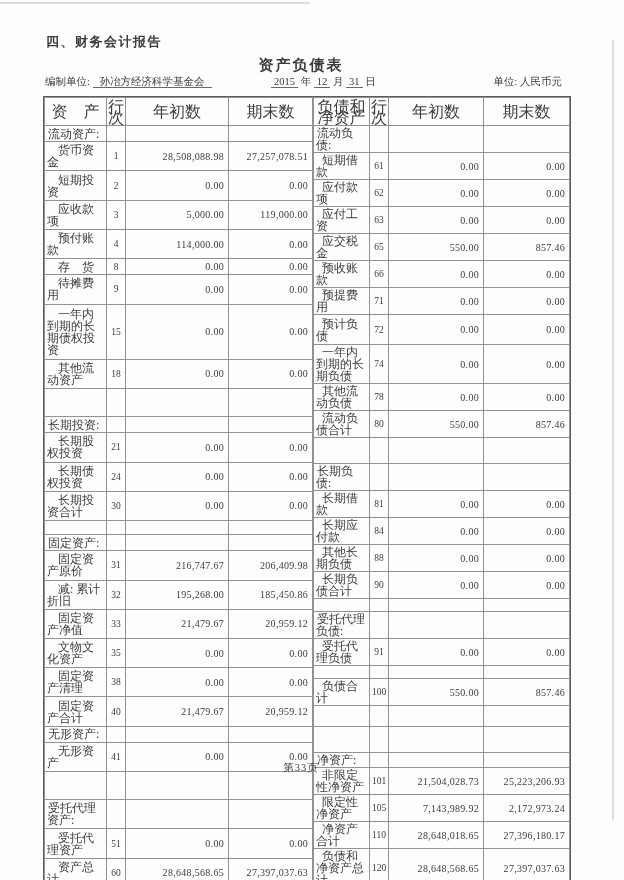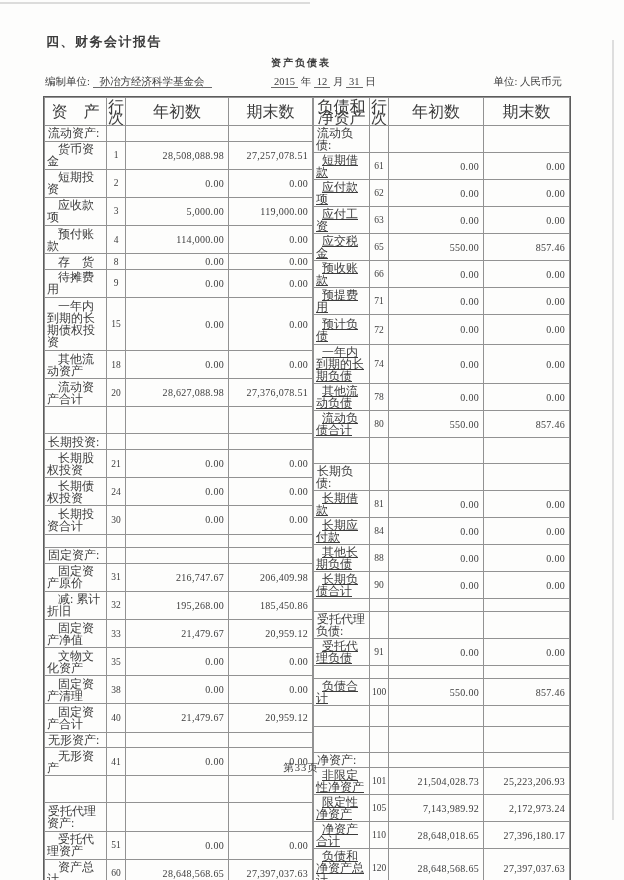--- a/index.html
+++ b/index.html
@@ -4,36 +4,36 @@
 <style>
   html,body{margin:0;padding:0;background:#e9e9e9;}
   .page{
     position:relative;width:624px;height:880px;background:#fdfdfc;
     font-family:"Liberation Serif","DejaVu Serif",serif;color:#3c3c3c;
     overflow:hidden;margin:0 auto;
   }
   .artifact-top{position:absolute;left:0;top:2px;width:310px;height:2px;background:#cdcdcd;opacity:.7;}
   .artifact-right{position:absolute;left:612px;top:40px;width:2px;height:780px;background:#dedede;}
   .heading{position:absolute;left:46px;top:33px;font-size:13px;font-weight:bold;letter-spacing:1.5px;}
-  .title{position:absolute;left:43px;top:56px;width:516px;text-align:center;font-size:10px;font-weight:bold;letter-spacing:2px;}
+  .title{position:absolute;left:43px;top:56px;width:516px;text-align:center;font-size:15px;font-weight:bold;letter-spacing:2px;}
   .meta{position:absolute;left:43px;top:75px;width:519px;height:16px;font-size:10.5px;white-space:nowrap;}
   .meta .left-group{position:absolute;left:2px;top:0;}
   .meta .date-group{position:absolute;left:228px;top:0;}
   .meta .unit-group{position:absolute;right:0;top:0;}
   .u{border-bottom:1px solid #6a6a6a;padding:0 7px;}
   .u.narrow{padding:0 3px;}
 
   .bs{position:absolute;left:43px;top:96px;display:flex;border:1px solid #5c5c5c;}
   .bs table{border-collapse:collapse;table-layout:fixed;}
   .bs th,.bs td{border:1px solid #929292;overflow:hidden;vertical-align:middle;}
   .bs thead tr{height:28px;}
   .bs th{font-weight:normal;font-size:16px;text-align:center;line-height:11px;padding:0 1px;}
   td.lbl{font-size:12px;line-height:12px;text-align:left;padding:1px 2px;word-break:break-all;}
   table.left-half td.lbl.item{text-indent:11px;}
-  table.right-half td.lbl.item{text-indent:6px;text-decoration:underline;}
+  table.right-half td.lbl.item{text-indent:6px;}
   td.lbl.section{text-indent:1px;}
   td.ln{font-size:9.5px;text-align:center;padding:0;line-height:10px;}
   td.num{font-size:10px;text-align:right;padding:0 4px 0 0;letter-spacing:.3px;}
   .footer{position:absolute;left:43px;top:761px;width:516px;text-align:center;font-size:10.5px;letter-spacing:1px;}
 </style>
 </head>
 <body>
 
 <div class="page">
   <div class="artifact-top"></div>
@@ -124,26 +124,20 @@
             <td class="lbl item">一年内到期的长期债权投资</td>
             <td class="ln">15</td>
             <td class="num">0.00</td>
             <td class="num">0.00</td>
           </tr>
           <tr style="height: 26px;">
             <td class="lbl item">其他流动资产</td>
             <td class="ln">18</td>
             <td class="num">0.00</td>
             <td class="num">0.00</td>
-          </tr>
-          <tr style="height: 26px;">
-            <td class="lbl item">流动资产合计</td>
-            <td class="ln">20</td>
-            <td class="num">28,627,088.98</td>
-            <td class="num">27,376,078.51</td>
           </tr>
           <tr style="height: 26px;">
             <td class="lbl empty"></td>
             <td class="ln"></td>
             <td class="num"></td>
             <td class="num"></td>
           </tr>
           <tr style="height: 13px;">
             <td class="lbl section">长期投资:</td>
             <td class="ln"></td>

